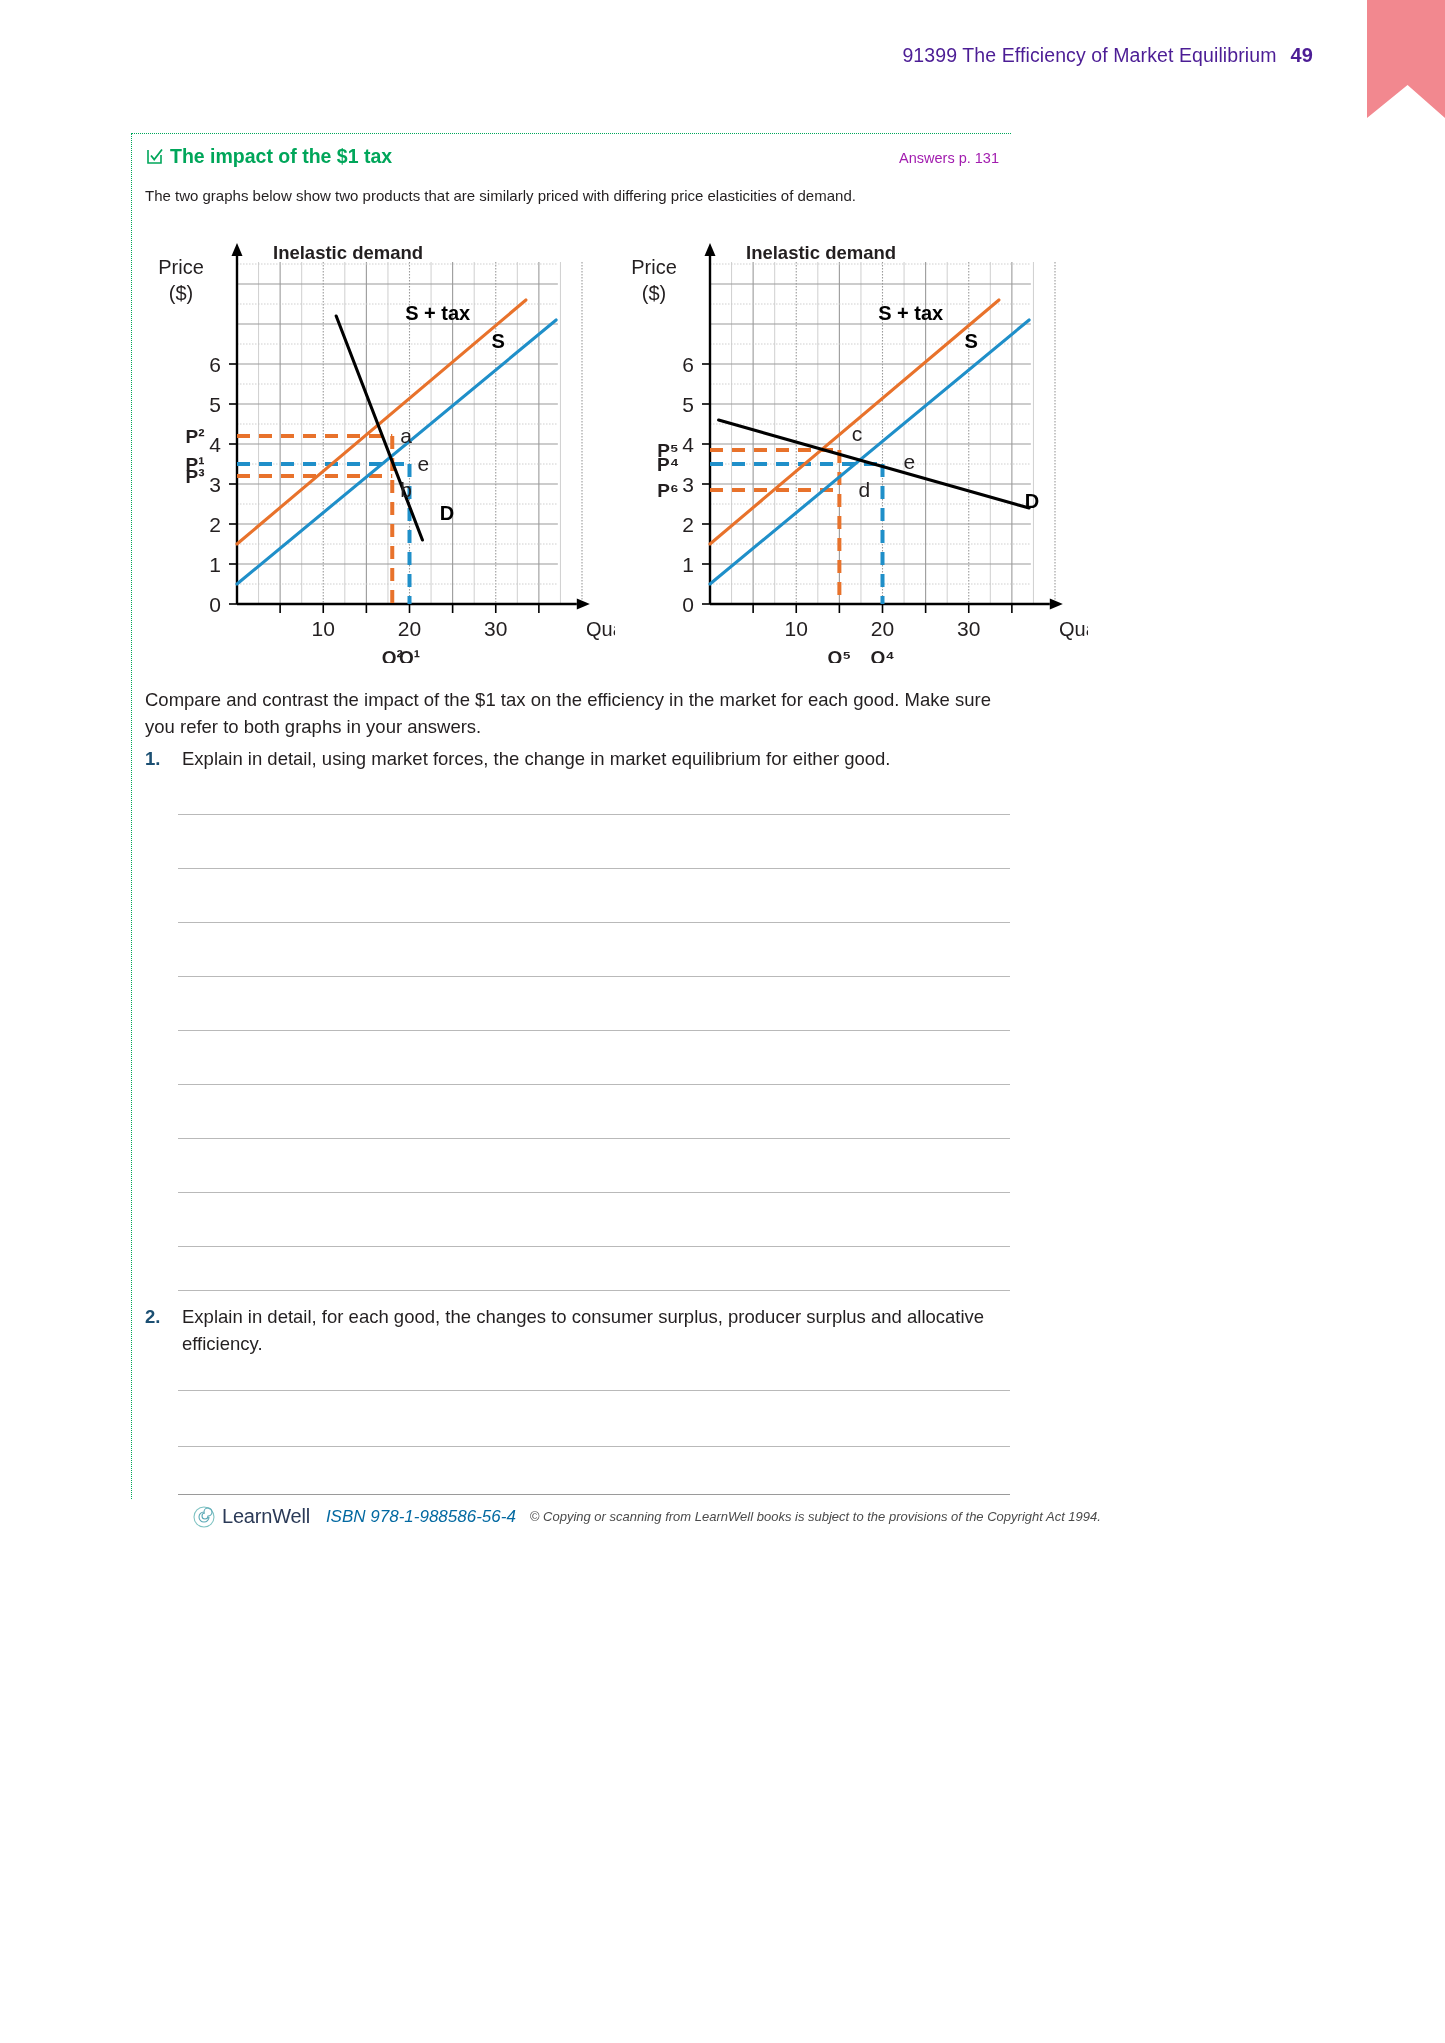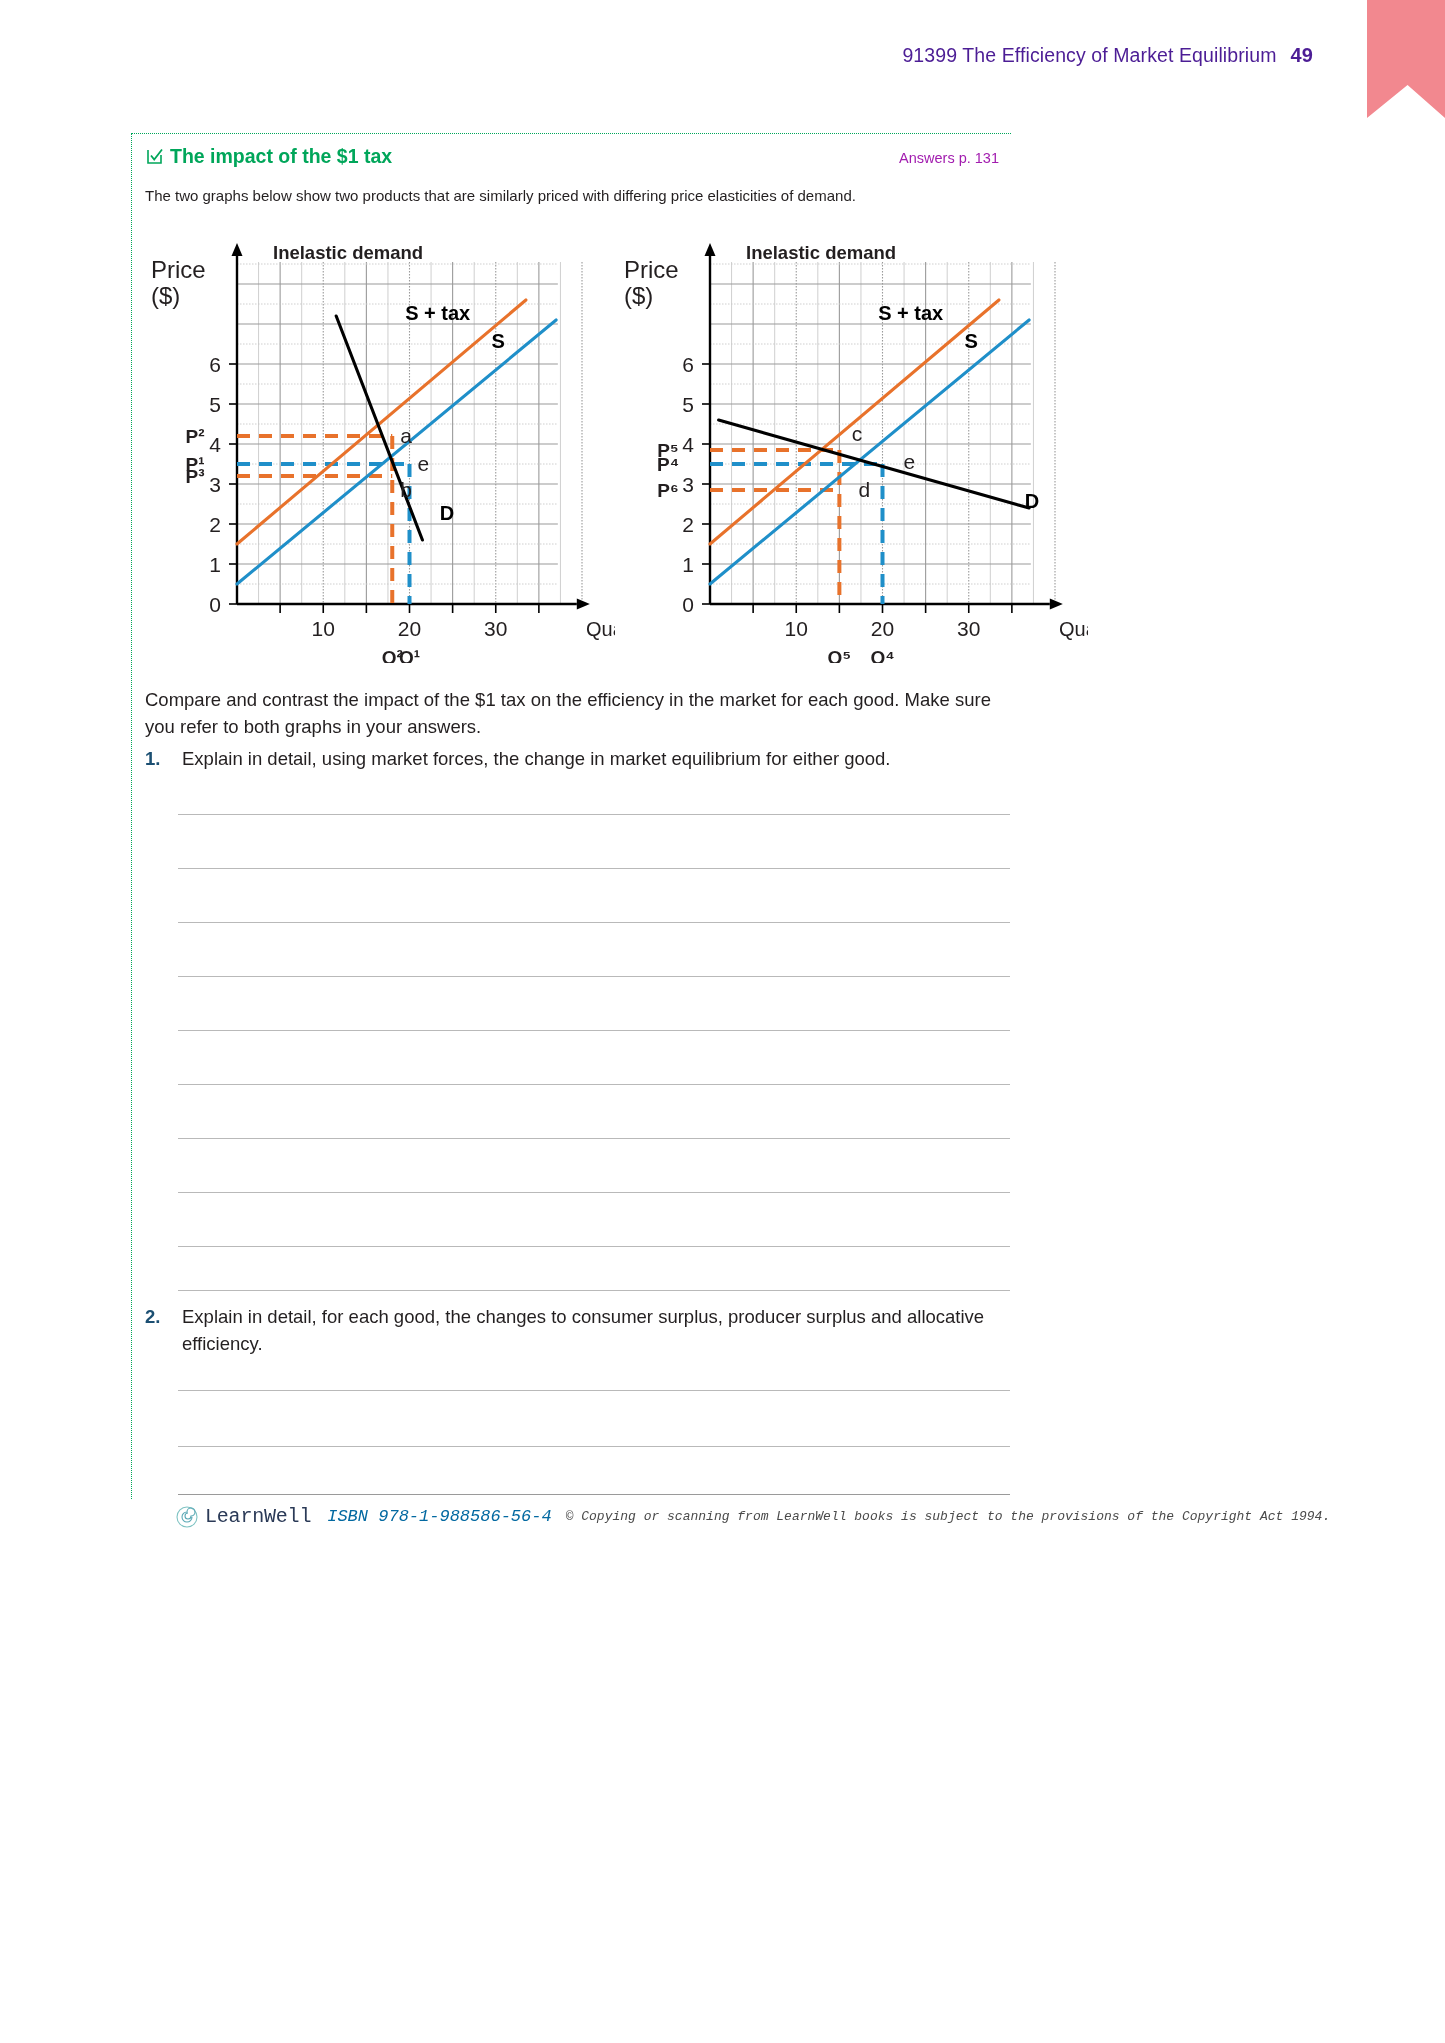--- a/index.html
+++ b/index.html
@@ -108,23 +108,23 @@
   .graph-title {
     position: absolute;
     top: 4px;
     left: 128px;
     font-size: 18.5px;
     font-weight: bold;
     white-space: nowrap;
   }
   .axis-name {
     position: absolute;
-    font-size: 24px;
-    white-space: nowrap;
-    text-align: left;
+    font-size: 20px;
+    white-space: nowrap;
+    text-align: center;
   }
   .axis-name.price { top: 18px; left: 6px; width: 60px; }
   .axis-name.dollar { top: 44px; left: 6px; width: 60px; }
 
   .plot-svg { position: absolute; left: 0; top: 0; }
 
   
   .compare-text {
     position: absolute;
     left: 145px;
@@ -163,26 +163,25 @@
   
   .footer {
     position: absolute;
     left: 178px;
     top: 1494px;
     width: 832px;
     border-top: 1.6px solid #9a9a9a;
   }
   .footer-row {
     position: absolute;
-    left: 176px;
+    left: 193px;
     top: 1505px;
     display: flex;
     align-items: center;
     white-space: nowrap;
-    font-family: Liberation Mono, monospace;
   }
   .lw-logo-mark {
     width: 22px; height: 22px; margin-right: 7px;
   }
   .lw-name {
     font-size: 20px;
     color: #2b3a57;
     letter-spacing: -0.2px;
     margin-right: 16px;
   }

